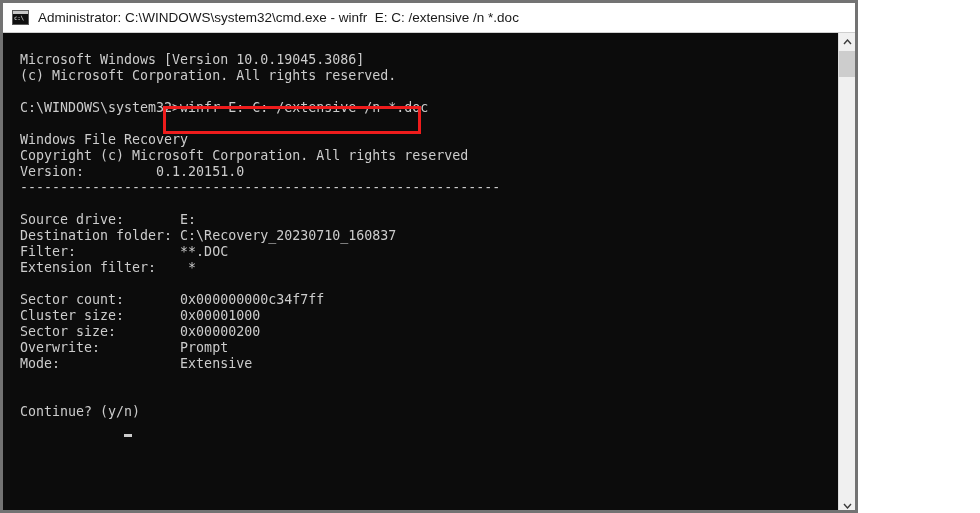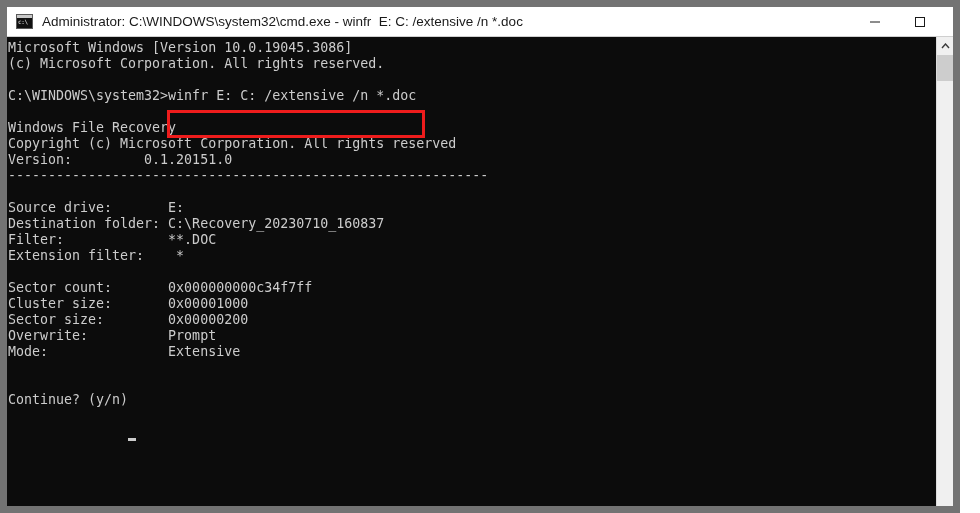--- a/index.html
+++ b/index.html
@@ -9,25 +9,25 @@
   }
   body {
     width: 980px;
     height: 513px;
     overflow: hidden;
     font-family: "Liberation Sans", sans-serif;
   }
 
   .window {
     position: relative;
-    width: 960px;
+    width: 858px;
     height: 513px;
     background: #0c0c0c;
     box-sizing: border-box;
-    border: 7px solid #737373;
+    border: 3px solid #737373;
     overflow: hidden;
   }
 
   
   .titlebar {
     position: absolute;
     top: 0; left: 0;
     width: 980px;
     height: 30px;
     background: #ffffff;
@@ -97,21 +97,21 @@
     left: 0;
     width: 963px;
     height: 481px;
     background: #0c0c0c;
     overflow: hidden;
   }
   .console-text {
     position: absolute;
     top: 3px;
     left: 1px;
-    margin: 0;
+    margin: 16px;
     font-family: "DejaVu Sans Mono", monospace;
     font-size: 13.3px;
     line-height: 16px;
     color: #cccccc;
     white-space: pre;
     letter-spacing: 0px;
   }
   .cursor {
     display: inline-block;
     width: 8px;

